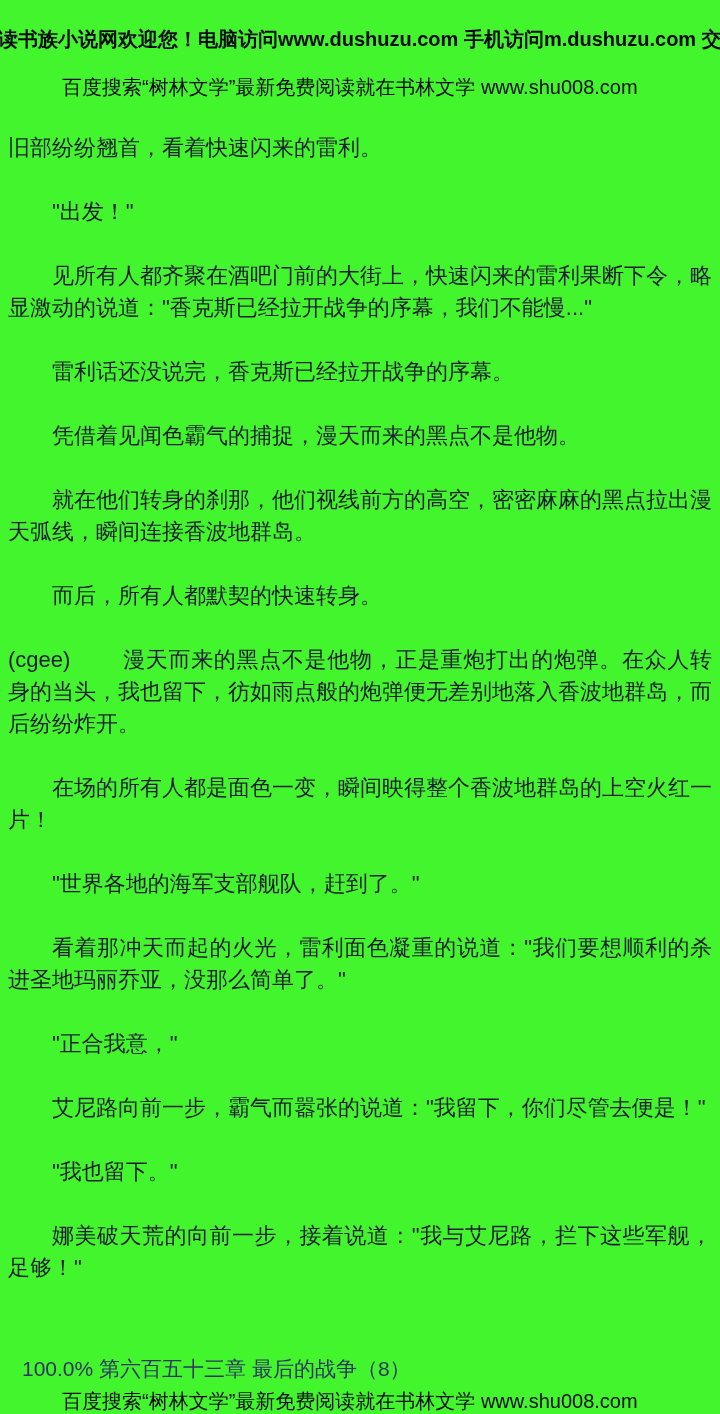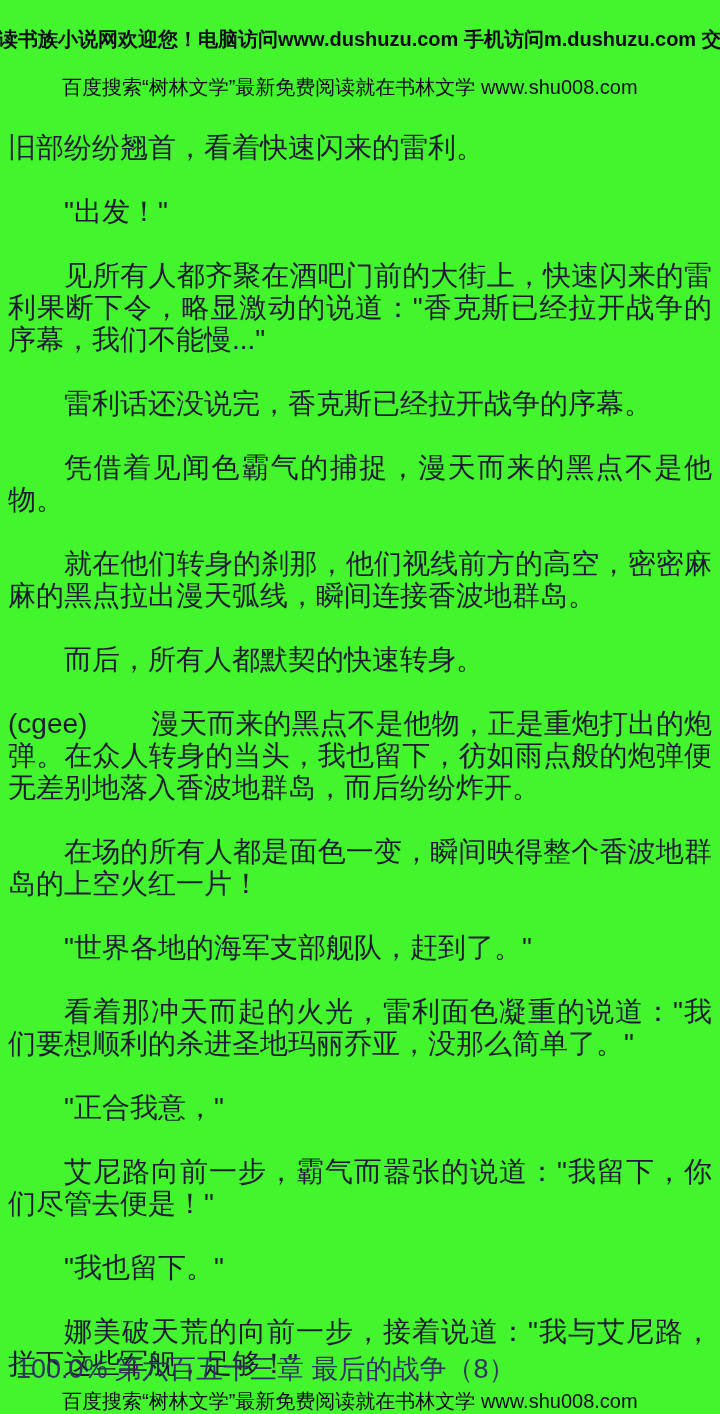--- a/index.html
+++ b/index.html
@@ -29,30 +29,30 @@
   .hdr2{
     margin:22px 0 0 62px;
     font-size:20px;
     line-height:26px;
     color:#0a0a14;
     white-space:nowrap;
   }
   .body-text{
     margin-top:2px;
     padding:0 8px;
-    font-size:28px;
+    font-size:22px;
     line-height:32px;
     text-align:justify;
   }
   .para{margin:32px 0;}
   .para.indent{text-indent:2em;}
   .status-bar{
     position:absolute;
-    left:16px;top:1352px;
-    font-size:27px;
+    left:22px;top:1352px;
+    font-size:21px;
     line-height:34px;
     color:var(--status);
     white-space:nowrap;
   }
   .footer-promo{
     position:absolute;
     left:62px;top:1388px;
     font-size:20px;
     line-height:26px;
     color:#0a0a14;

